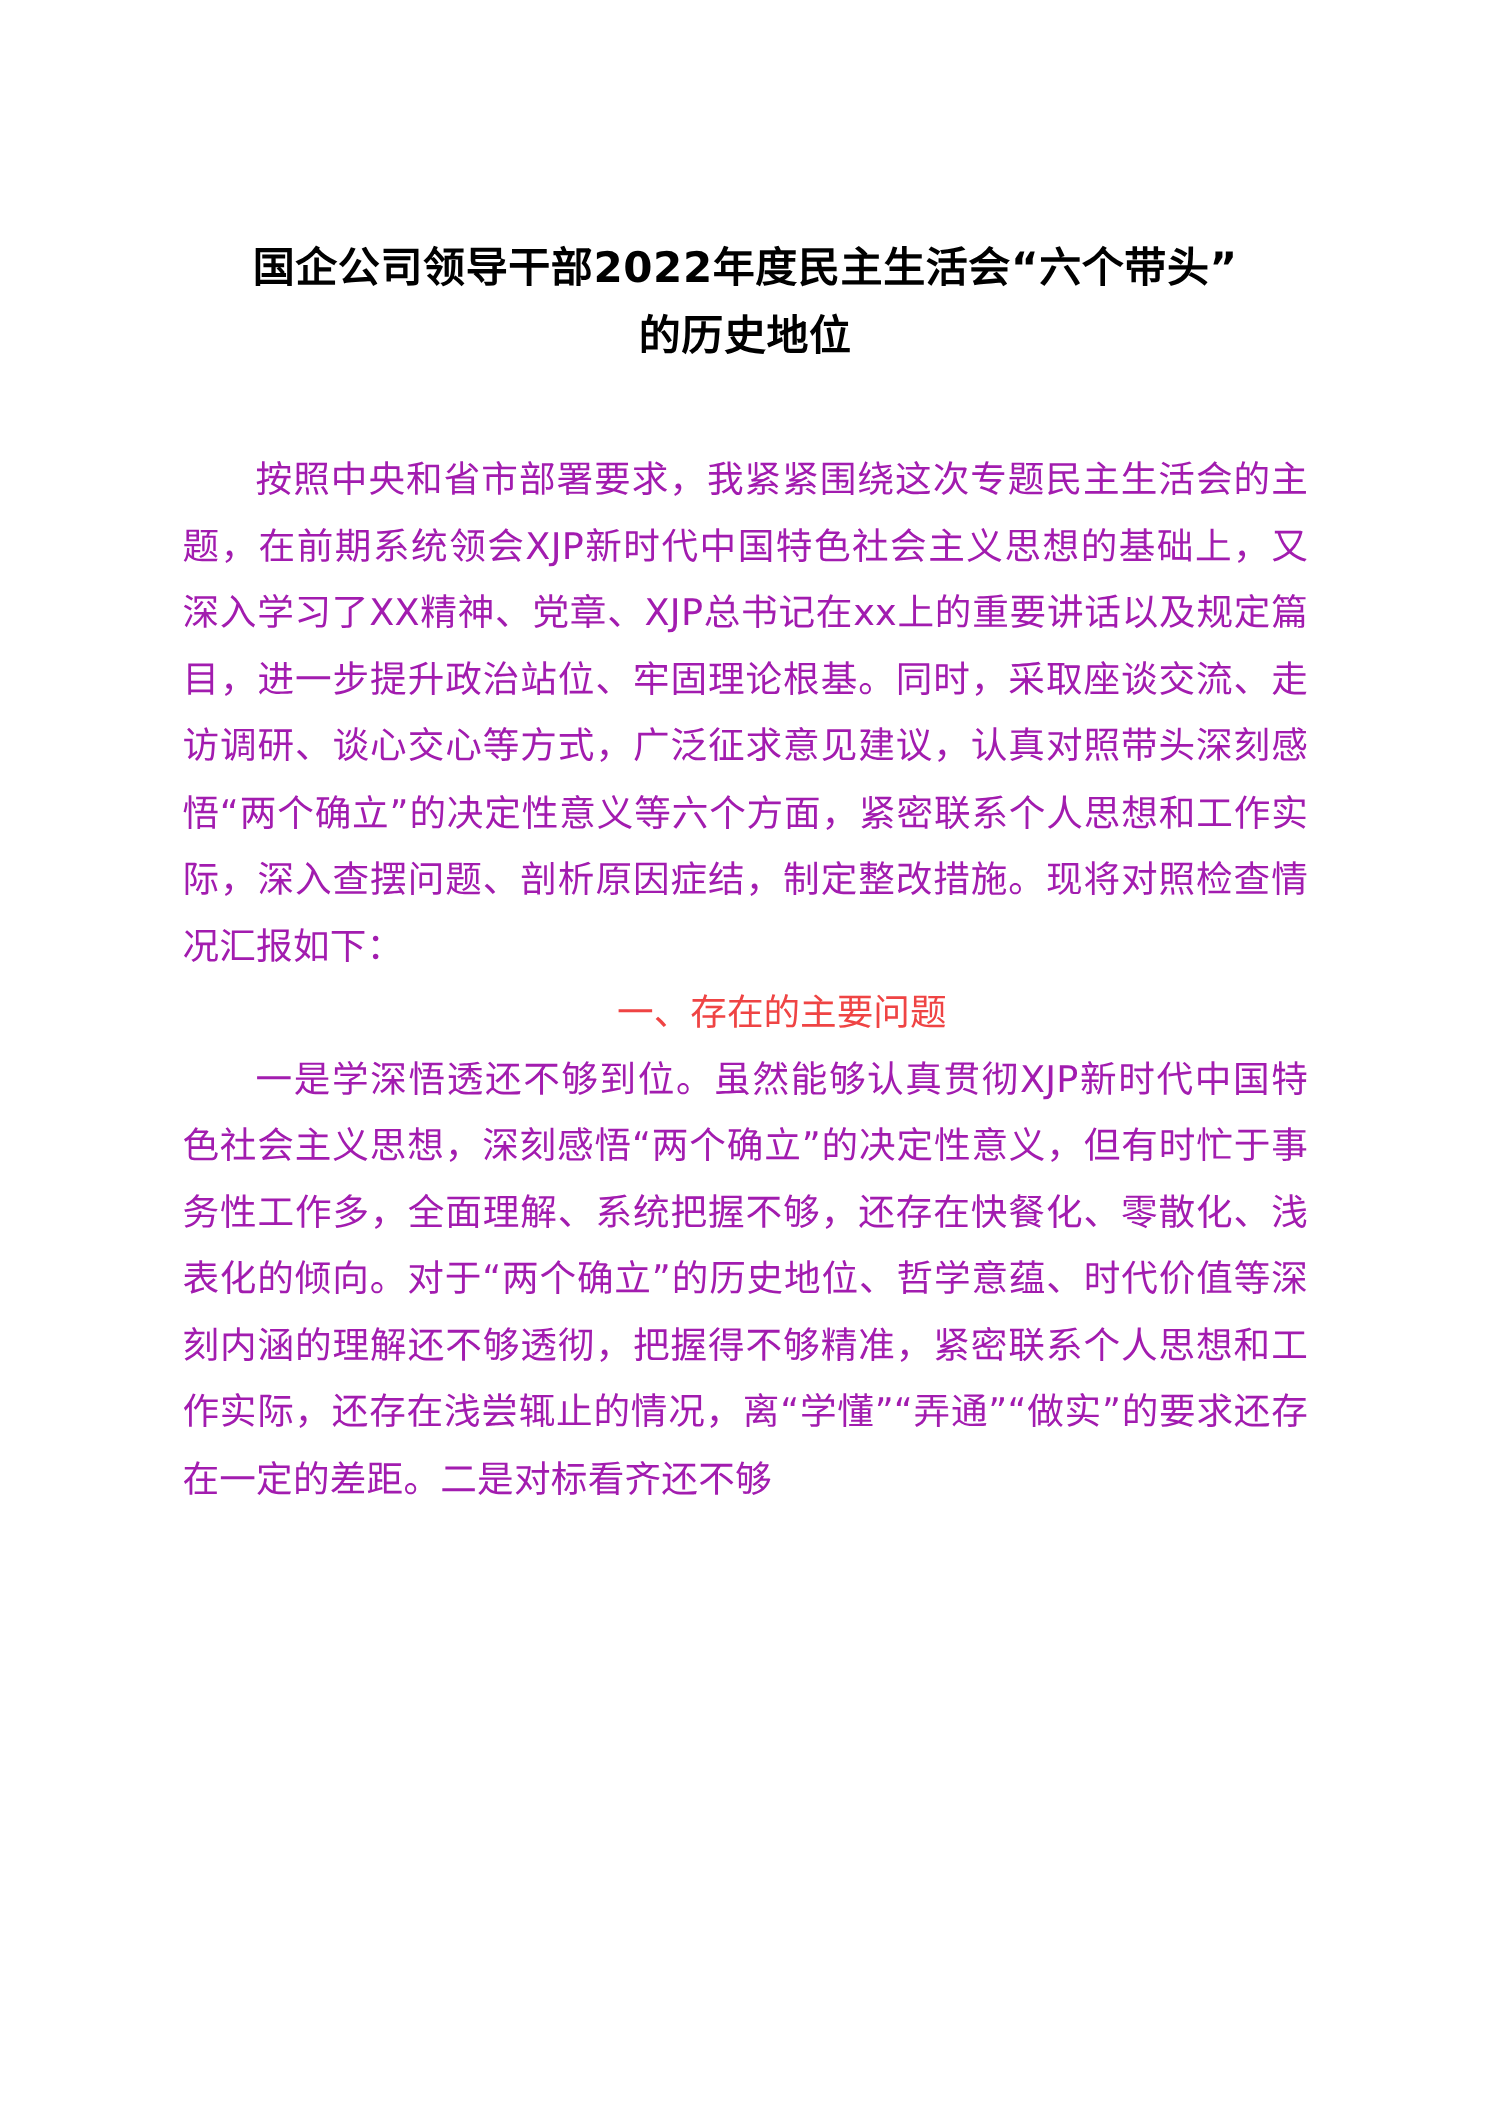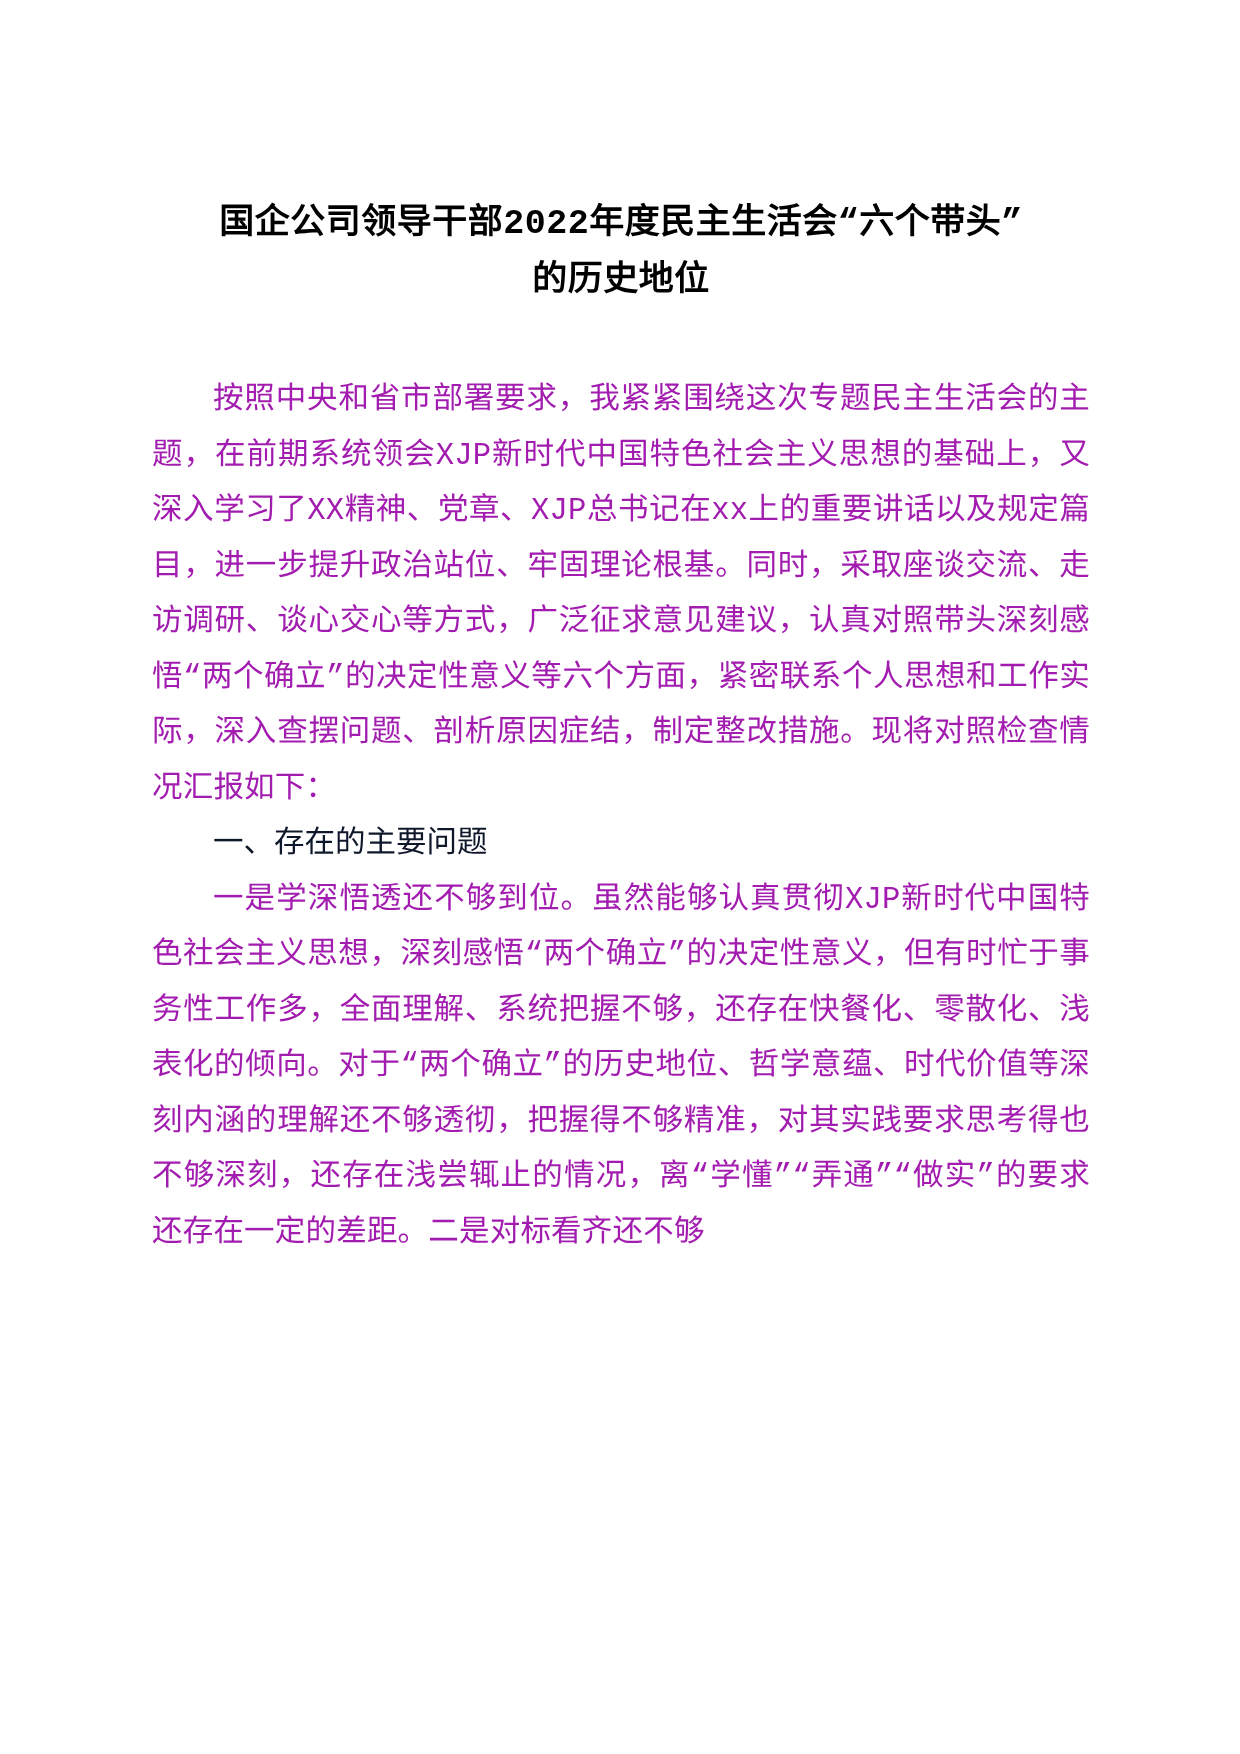--- a/index.html
+++ b/index.html
@@ -13,21 +13,20 @@
     color: #000000;
   }
   .page {
     position: relative;
     width: 1240px;
     height: 1754px;
     margin: 0 auto;
     background: #ffffff;
     box-sizing: border-box;
     overflow: hidden;
-    font-family: Liberation Mono, monospace;
   }
   .content {
     position: absolute;
     left: 152px;
     top: 0;
     width: 938px;
   }
   .doc-title {
     margin: 0;
     padding-top: 196px;
@@ -56,22 +55,22 @@
     text-justify: inter-ideograph;
     text-indent: 2em;
     letter-spacing: 0.2px;
     color: #a21caf;
   }
   .heading-lvl1 {
     margin: 0;
     font-size: 30.5px;
     line-height: 55.5px;
     text-indent: 2em;
-    text-align: left;
-    color: #0f172a;
+    text-align: center;
+    color: #ef4444;
   }
   .heading-lvl2 {
     margin: 0;
     font-size: 30.5px;
     line-height: 55.5px;
     text-indent: 2em;
     text-align: justify;
     text-justify: inter-ideograph;
     color: #000;
   }
@@ -87,16 +86,16 @@
       <span class="title-line title-line-2">的历史地位</span>
     </h1>
 
     <div class="spacer-after-title"></div>
 
     <p class="body-text">按照中央和省市部署要求，我紧紧围绕这次专题民主生活会的主题，在前期系统领会XJP新时代中国特色社会主义思想的基础上，又深入学习了XX精神、党章、XJP总书记在xx上的重要讲话以及规定篇目，进一步提升政治站位、牢固理论根基。同时，采取座谈交流、走访调研、谈心交心等方式，广泛征求意见建议，认真对照带头深刻感悟“两个确立”的决定性意义等六个方面，紧密联系个人思想和工作实际，深入查摆问题、剖析原因症结，制定整改措施。现将对照检查情况汇报如下：</p>
 
     <p class="heading-lvl1">一、存在的主要问题</p>
 
 
-    <p class="body-text">一是学深悟透还不够到位。虽然能够认真贯彻XJP新时代中国特色社会主义思想，深刻感悟“两个确立”的决定性意义，但有时忙于事务性工作多，全面理解、系统把握不够，还存在快餐化、零散化、浅表化的倾向。对于“两个确立”的历史地位、哲学意蕴、时代价值等深刻内涵的理解还不够透彻，把握得不够精准，对其实践要求思考得也不够深刻，还存在浅尝辄止的情况，离“学懂”“弄通”“做实”的要求还存在一定的差距。二是对标看齐还不够</p>
+    <p class="body-text">一是学深悟透还不够到位。虽然能够认真贯彻XJP新时代中国特色社会主义思想，深刻感悟“两个确立”的决定性意义，但有时忙于事务性工作多，全面理解、系统把握不够，还存在快餐化、零散化、浅表化的倾向。对于“两个确立”的历史地位、哲学意蕴、时代价值等深刻内涵的理解还不够透彻，把握得不够精准，紧密联系个人思想和工作实际，还存在浅尝辄止的情况，离“学懂”“弄通”“做实”的要求还存在一定的差距。二是对标看齐还不够</p>
 
   </div>
 </div>
 
 </body></html>

